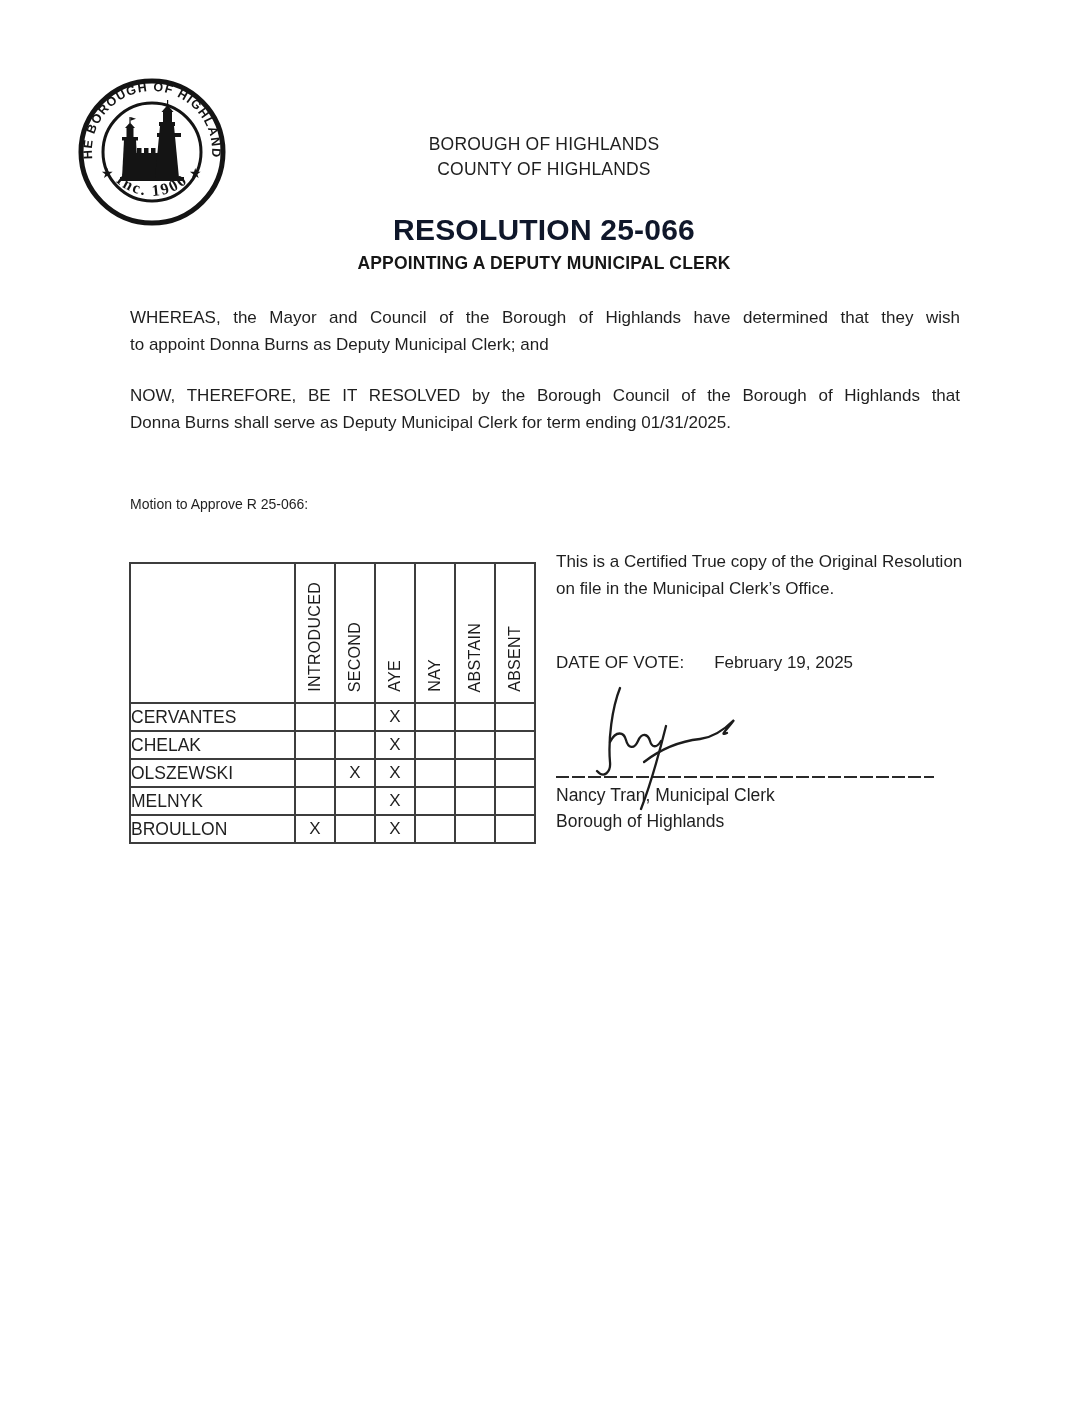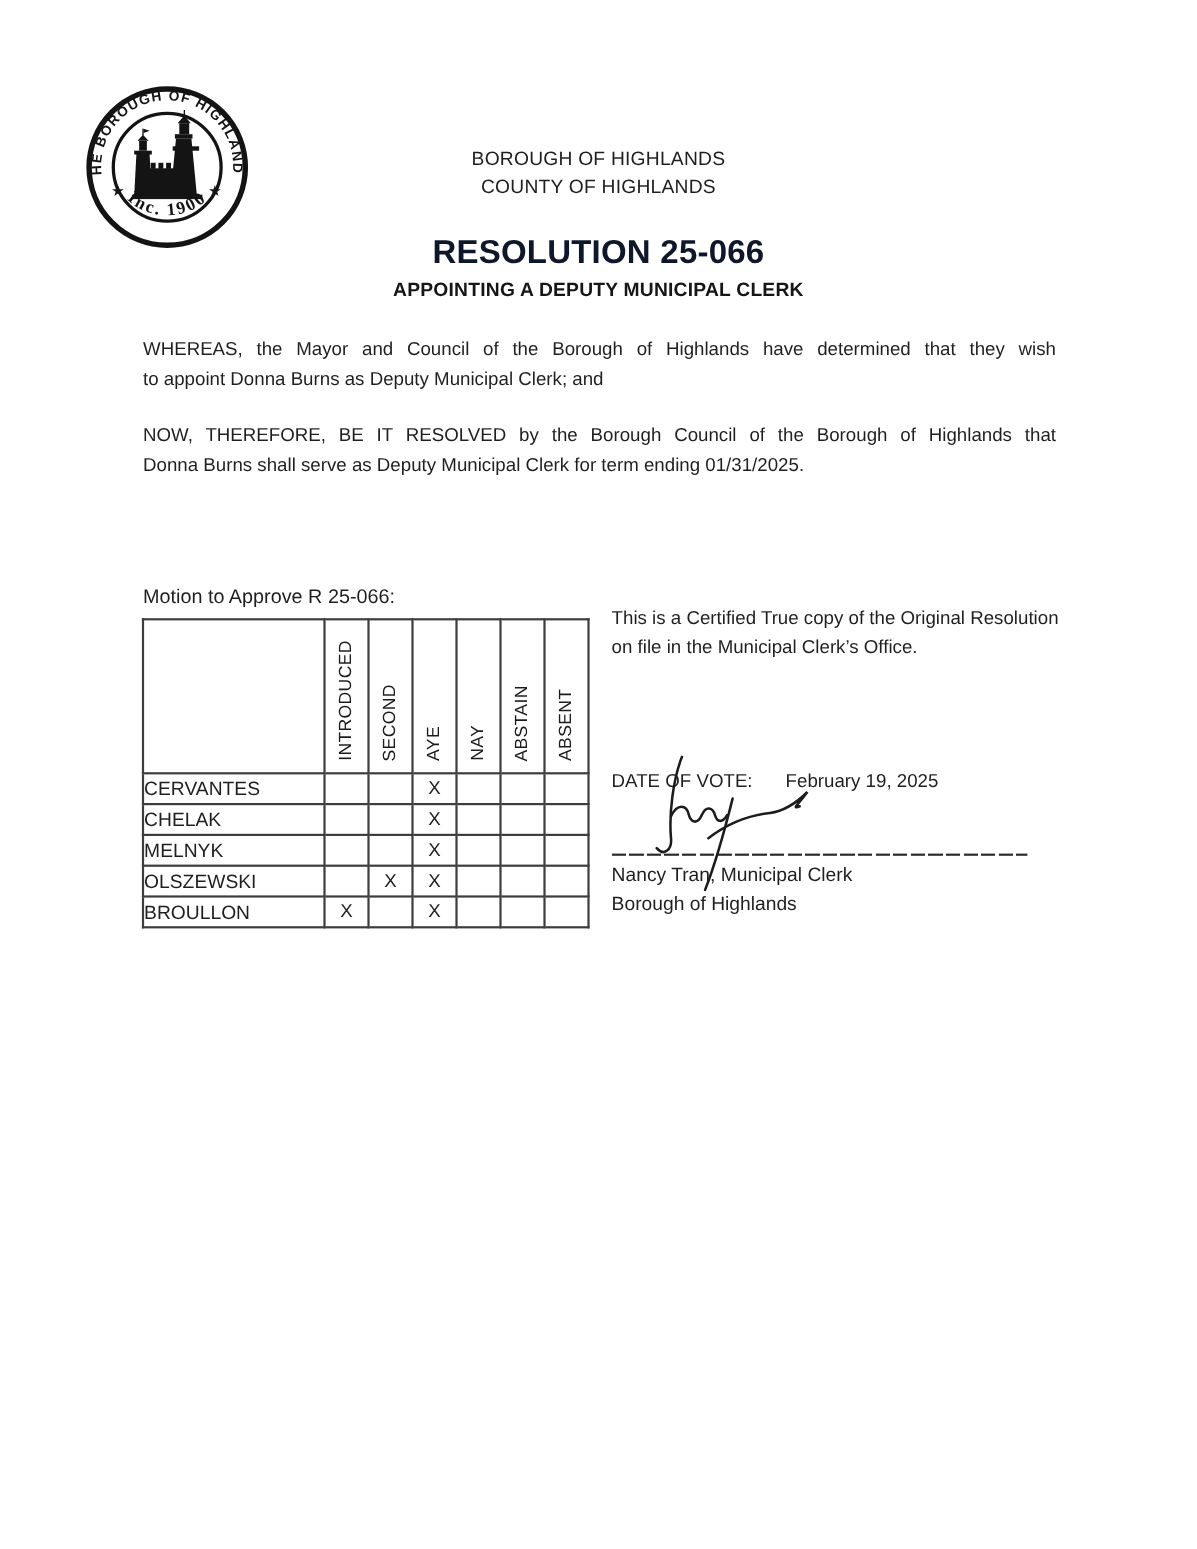--- a/index.html
+++ b/index.html
@@ -19,21 +19,21 @@
   .hdr-lines { top: 132px; font-size: 17.5px; line-height: 25px; letter-spacing: 0.2px; }
   .doc-title { top: 211px; font-size: 30px; font-weight: bold; line-height: 38px; letter-spacing: 0.2px; color: #0f172a; }
   .doc-subtitle { top: 253px; font-size: 17.5px; font-weight: bold; letter-spacing: 0.2px; color: #161616; }
 
   
   .para { position: absolute; left: 130px; width: 830px; font-size: 17px; line-height: 27px; }
   .para .line-full { text-align: justify; text-align-last: justify; }
   .para .line-last { text-align: left; }
   .lead { font-weight: normal; }
 
-  .motion { position: absolute; left: 130px; top: 532px; font-size: 18px; }
+  .motion { position: absolute; left: 130px; top: 496px; font-size: 14px; }
 
   
   .vote-table-wrap { position: absolute; left: 129px; top: 562px; }
   table.vote { border-collapse: collapse; }
   table.vote td, table.vote th { border: 2px solid #3d3d3d; padding: 0; }
   table.vote { border: 1px solid #3d3d3d; }
   td.name-cell { width: 163px; font-size: 17.5px; padding-left: 10px; text-align: left; margin-left: 11px; }
   td.mark-cell { width: 38px; text-align: center; font-size: 17px; }
   tr.hdr-row td { height: 138px; vertical-align: bottom; text-align: center; }
   tr.data-row td { height: 26px; }
@@ -42,21 +42,21 @@
     writing-mode: vertical-rl;
     transform: rotate(180deg);
     font-size: 16px;
     letter-spacing: 0.3px;
     padding-top: 5px; 
     color: #1b1b1b;
   }
 
   
   .cert-text { position: absolute; left: 556px; top: 549px; width: 424px; font-size: 17px; line-height: 26.5px; }
-  .date-row { position: absolute; left: 556px; top: 653px; font-size: 17px; margin-top: 47px; }
+  .date-row { position: absolute; left: 556px; top: 653px; font-size: 17px; }
   .date-row .date-value { margin-left: 30px; }
 
   .signature { position: absolute; left: 578px; top: 680px; width: 175px; height: 148px; z-index: 2; }
   .sig-line {
     position: absolute; left: 556px; top: 776px; width: 378px; height: 2px;
     background: repeating-linear-gradient(90deg, #2a2a2a 0 13px, rgba(0,0,0,0) 13px 16px);
   }
   .sig-name { position: absolute; left: 556px; top: 785px; font-size: 17.5px; }
   .sig-org  { position: absolute; left: 556px; top: 811px; font-size: 17.5px; }
 </style>
@@ -154,32 +154,32 @@
         <tr class="data-row">
           <td class="name-cell">CHELAK</td>
           <td class="mark-cell"></td>
           <td class="mark-cell"></td>
           <td class="mark-cell">X</td>
           <td class="mark-cell"></td>
           <td class="mark-cell"></td>
           <td class="mark-cell"></td>
         </tr>
         <tr class="data-row">
+          <td class="name-cell">OLSZEWSKI</td>
+          <td class="mark-cell"></td>
+          <td class="mark-cell">X</td>
+          <td class="mark-cell">X</td>
+          <td class="mark-cell"></td>
+          <td class="mark-cell"></td>
+          <td class="mark-cell"></td>
+        </tr>
+        <tr class="data-row">
           <td class="name-cell">MELNYK</td>
           <td class="mark-cell"></td>
           <td class="mark-cell"></td>
-          <td class="mark-cell">X</td>
-          <td class="mark-cell"></td>
-          <td class="mark-cell"></td>
-          <td class="mark-cell"></td>
-        </tr>
-        <tr class="data-row">
-          <td class="name-cell">OLSZEWSKI</td>
-          <td class="mark-cell"></td>
-          <td class="mark-cell">X</td>
           <td class="mark-cell">X</td>
           <td class="mark-cell"></td>
           <td class="mark-cell"></td>
           <td class="mark-cell"></td>
         </tr>
         <tr class="data-row">
           <td class="name-cell">BROULLON</td>
           <td class="mark-cell">X</td>
           <td class="mark-cell"></td>
           <td class="mark-cell">X</td>

